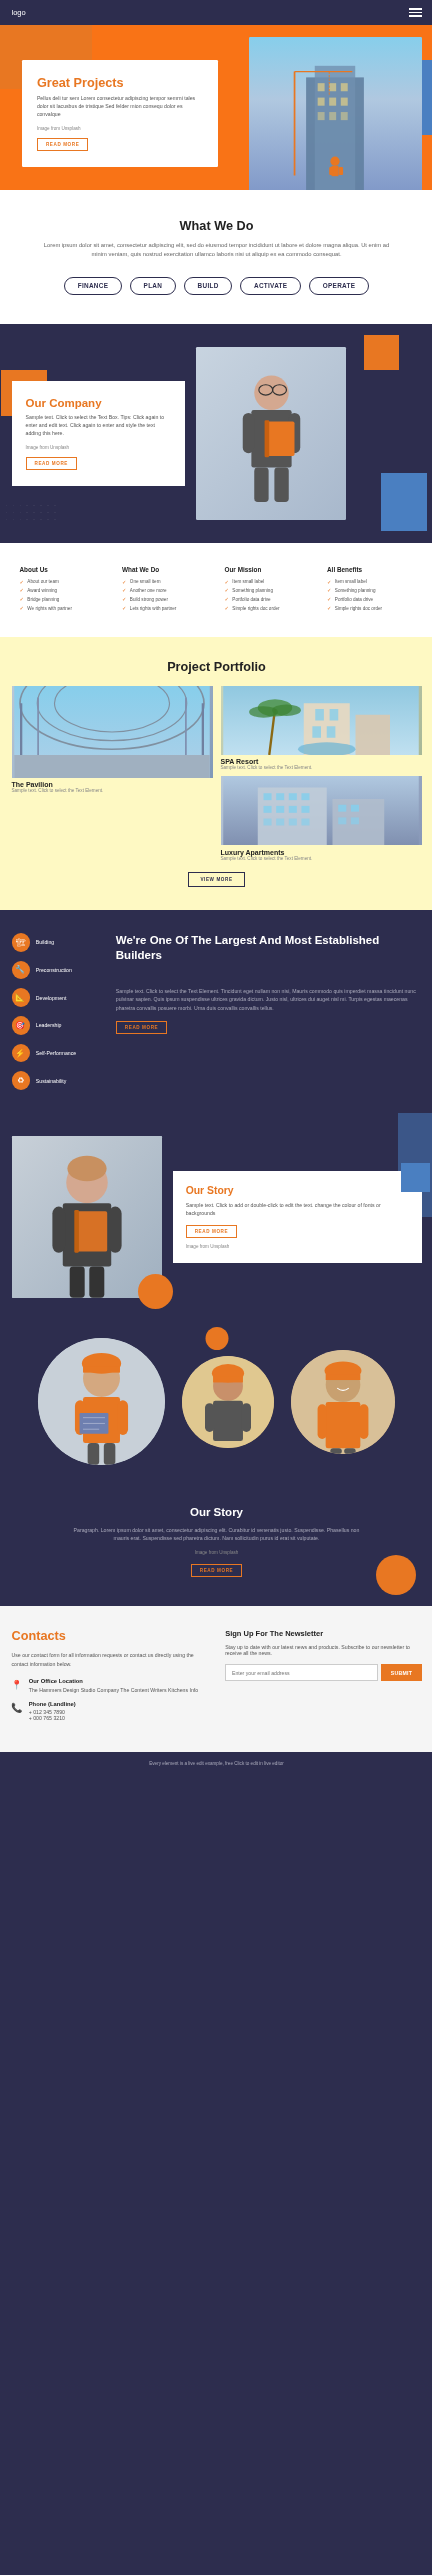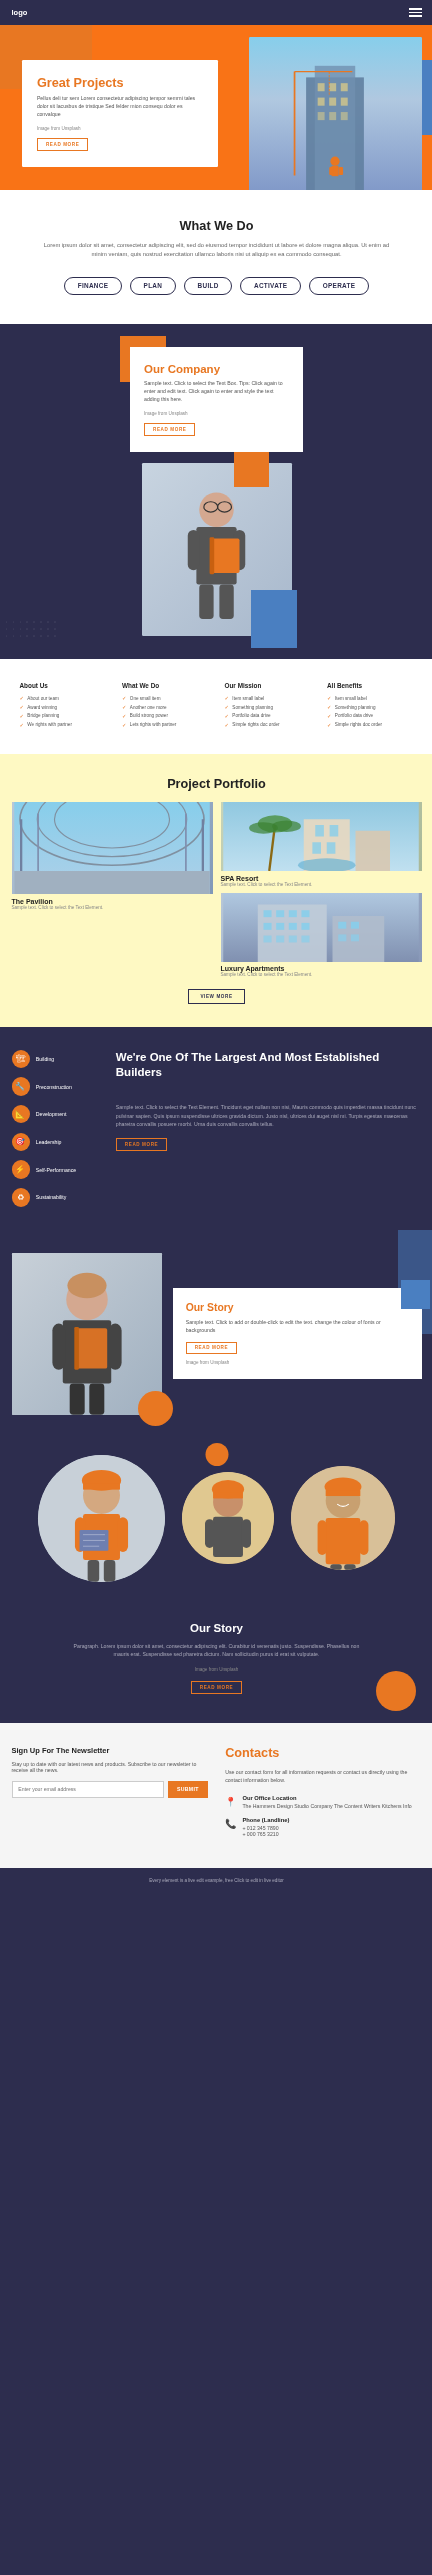--- a/index.html
+++ b/index.html
@@ -95,21 +95,20 @@
       padding: 23px 11.5px;
       position: relative;
       overflow: hidden;
     }
     .company-inner {
       display: flex;
       align-items: center;
       gap: 11.5px;
       position: relative;
       z-index: 2;
-      flex-direction: column;
     }
     .company-card {
       background: #fff;
       color: #222;
       padding: 16px 14px;
       max-width: 173px;
       flex-shrink: 0;
       position: relative;
     }
     .company-card::before {
@@ -417,21 +416,21 @@
     .building-img {
       background: linear-gradient(180deg, #87CEEB 0%, #b0c8e0 40%, #8098c8 100%);
       width: 100%; height: 100%;
       display: flex; align-items: flex-end; justify-content: center;
     }
   </style>
 </head>
 <body>
 
 <nav>
-  <span style="font-size:7.5px; font-weight:bold;">logo</span>
+  <span style="font-size:7.5px; font-weight:normal;">logo</span>
   <div style="cursor:pointer; display:flex; flex-direction:column; gap:2.3px;">
     <span style="display:block; width:12.7px; height:1.2px; background:#fff;"></span>
     <span style="display:block; width:12.7px; height:1.2px; background:#fff;"></span>
     <span style="display:block; width:12.7px; height:1.2px; background:#fff;"></span>
   </div>
 </nav>
 
 <section class="hero-section">
 
   <div style="position:absolute; top:0; left:0; width:92px; height:64px; background:#e87722; z-index:0;"></div>
@@ -911,45 +910,45 @@
 <section class="story2">
   <h2 class="story2-title">Our Story</h2>
   <p class="story2-text">Paragraph. Lorem ipsum dolor sit amet, consectetur adipiscing elit. Curabitur id venenatis justo. Suspendisse. Phasellus non mauris erat. Suspendisse sed pharetra dictum. Nam sollicitudin purus id erat sit vulputate.</p>
   <p class="story2-caption">Image from Unsplash</p>
   <button class="btn-read-more">READ MORE</button>
   <div class="story2-orange-circle"></div>
 </section>
 
 <section class="contacts">
   <div>
-    <h3 class="newsletter-title">Sign Up For The Newsletter</h3>
-    <p class="newsletter-text">Stay up to date with our latest news and products. Subscribe to our newsletter to receive all the news.</p>
-    <div class="newsletter-form">
-      <input class="newsletter-input" type="email" placeholder="Enter your email address" style="">
-      <button class="newsletter-btn">SUBMIT</button>
-    </div>
-  </div>
-  <div>
     <h2 class="contacts-title">Contacts</h2>
     <p class="contacts-text">Use our contact form for all information requests or contact us directly using the contact information below.</p>
     <div class="contact-row">
       <span class="contact-icon">📍</span>
       <div>
         <div class="contact-label">Our Office Location</div>
         <div class="contact-value">The Hammers Design Studio Company
 The Content Writers Kitchens Info</div>
       </div>
     </div>
     <div class="contact-row">
       <span class="contact-icon">📞</span>
       <div>
         <div class="contact-label">Phone (Landline)</div>
         <div class="contact-value">+ 012 345 7890</div>
         <div class="contact-value">+ 000 765 3210</div>
       </div>
     </div>
   </div>
+  <div>
+    <h3 class="newsletter-title">Sign Up For The Newsletter</h3>
+    <p class="newsletter-text">Stay up to date with our latest news and products. Subscribe to our newsletter to receive all the news.</p>
+    <div class="newsletter-form">
+      <input class="newsletter-input" type="email" placeholder="Enter your email address" style="">
+      <button class="newsletter-btn">SUBMIT</button>
+    </div>
+  </div>
 </section>
 
 <footer class="footer">
   <p>Every element is a live edit example, free Click to edit in live editor</p>
 </footer>
 
 
 </body></html>

